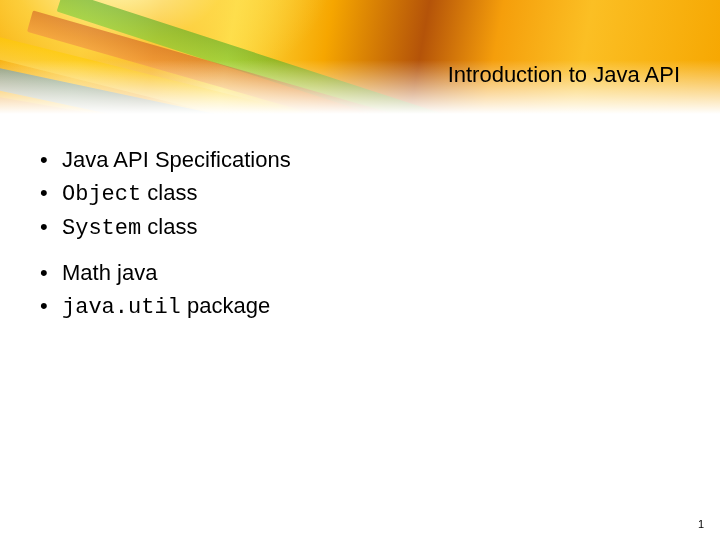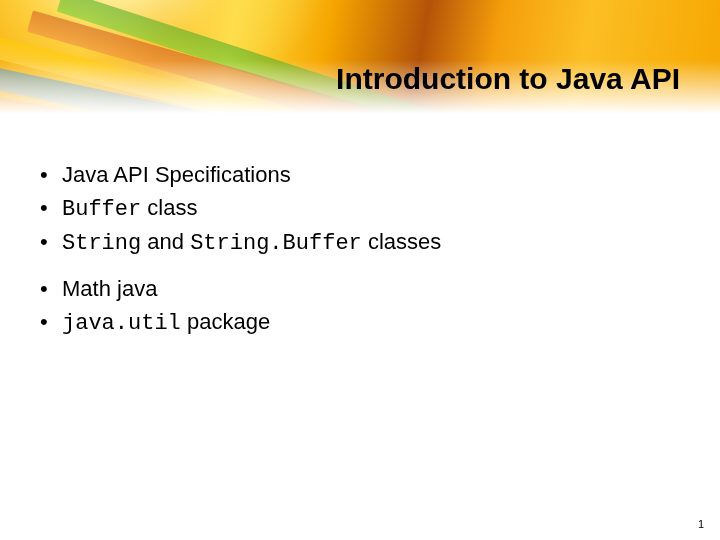--- a/index.html
+++ b/index.html
@@ -49,35 +49,35 @@
     content: "";
     position: absolute;
     left: 0; right: 0; bottom: 0;
     height: 60px;
     background: linear-gradient(to bottom, rgba(255,255,255,0), #fff 90%);
   }
   .title {
     position: absolute;
     top: 62px;
     right: 40px;
-    font-size: 30px;
-    font-weight: bold;
+    font-size: 22px;
+    font-weight: normal;
     color: #000;
     text-align: right;
   }
   .content {
     position: absolute;
     top: 145px;
     left: 40px;
     right: 40px;
   }
   ul.bullets {
     list-style: none;
     padding: 0;
-    margin: 15px 0 14px 0;
+    margin: 0 0 14px 0;
   }
   ul.bullets li {
     font-size: 22px;
     line-height: 1.35;
     color: #000;
     padding-left: 22px;
     position: relative;
     margin-bottom: 3px;
   }
   ul.bullets li::before {
@@ -107,22 +107,22 @@
   <div class="pencil p3"></div>
   <div class="pencil p4"></div>
   <div class="pencil p5"></div>
 </div>
 
 <div class="title">Introduction to Java API</div>
 
 <div class="content">
   <ul class="bullets">
     <li><span>Java API Specifications</span></li>
-    <li><span class="mono">Buffer</span><span> class</span></li>
-    <li><span class="mono">String</span><span> and </span><span class="mono">String.Buffer</span><span> classes</span></li>
+    <li><span class="mono">Object</span><span> class</span></li>
+    <li><span class="mono">System</span><span> class</span></li>
   </ul>
 
   <ul class="bullets">
     <li><span>Math java</span></li>
     <li><span class="mono">java.util</span><span> package</span></li>
   </ul>
 </div>
 
 <div class="pagenum">1</div>
 

